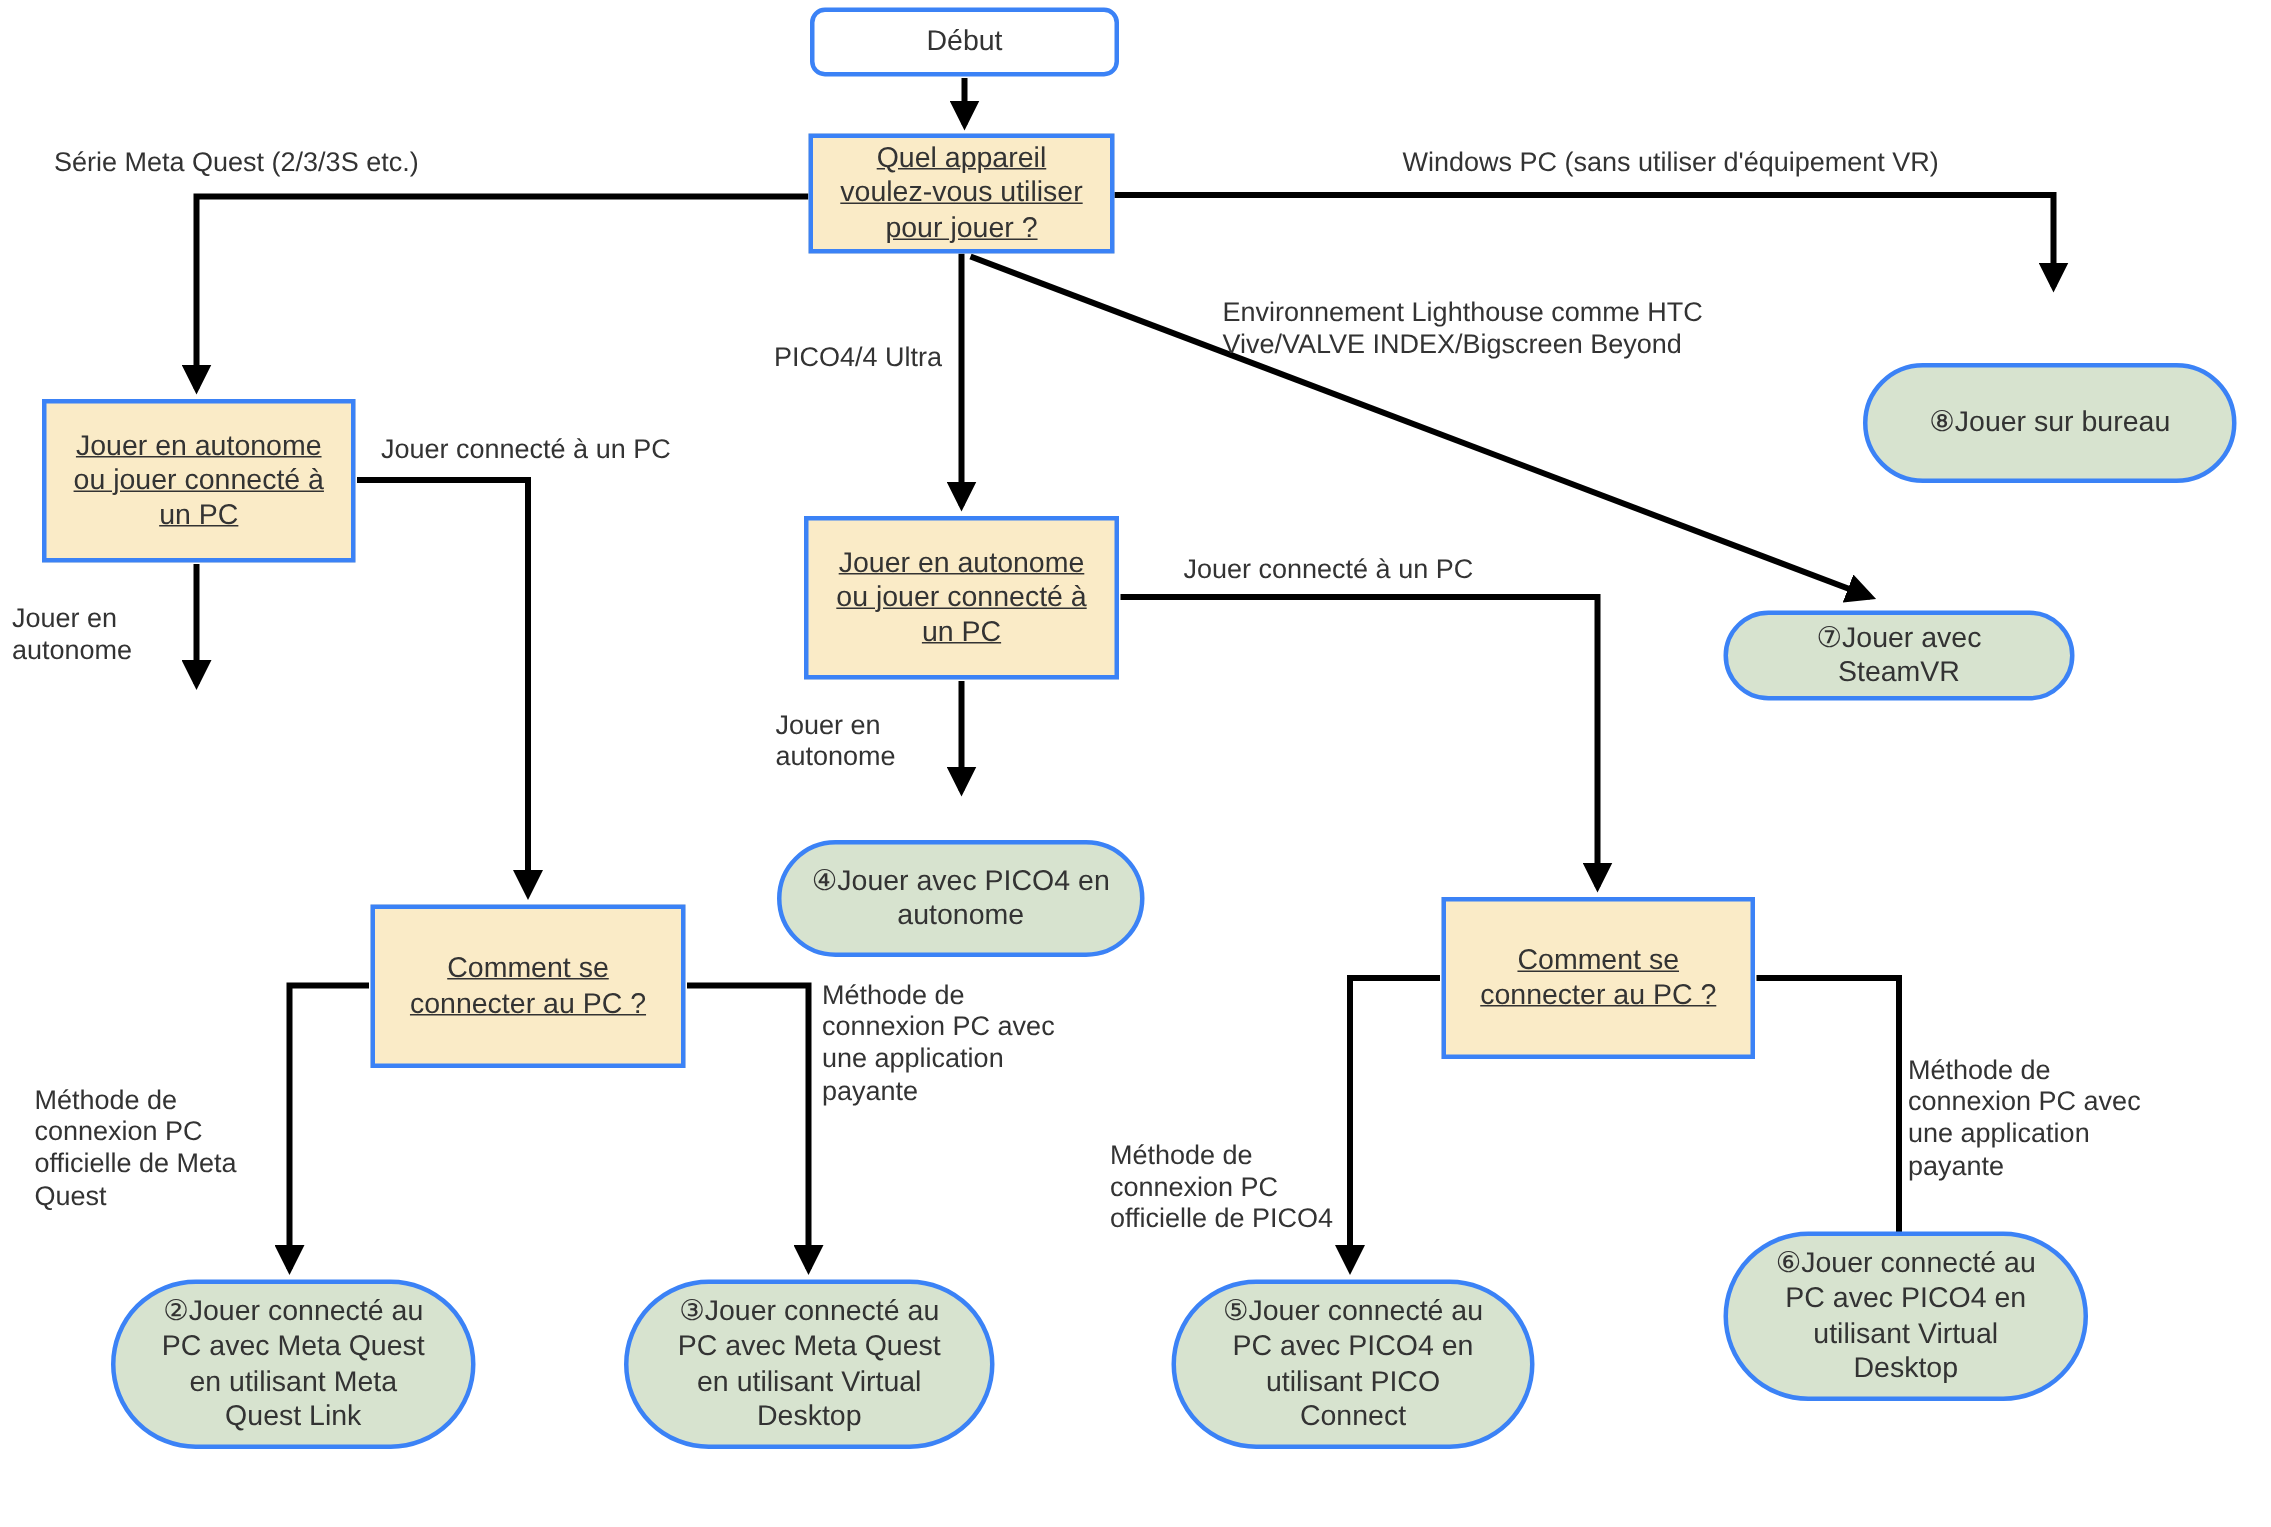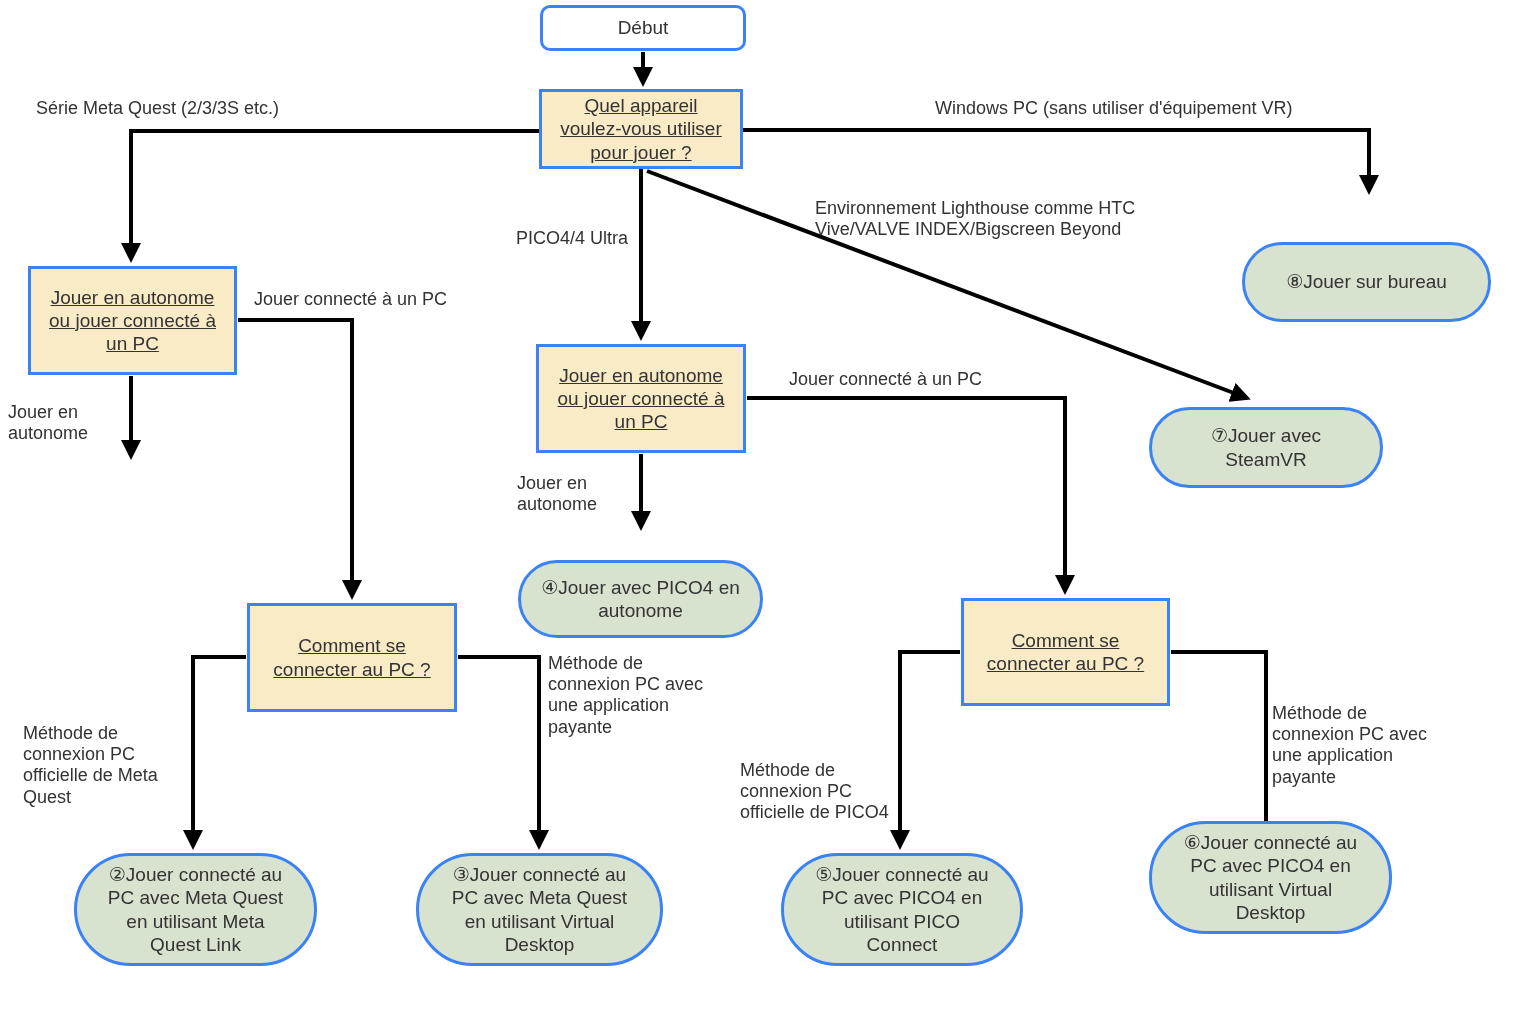--- a/index.html
+++ b/index.html
@@ -91,21 +91,21 @@
   <div class="node terminal" style="left:781px; top:853px; width:242px; height:113px;">⑤Jouer connecté au
 PC avec PICO4 en
 utilisant PICO
 Connect</div>
 
   <div class="node terminal" style="left:1149px; top:821px; width:243px; height:113px;">⑥Jouer connecté au
 PC avec PICO4 en
 utilisant Virtual
 Desktop</div>
 
-  <div class="node terminal" style="left:1149px; top:407px; width:234px; height:81px;">⑦Jouer avec
+  <div class="node terminal" style="left:1149px; top:407px; width:234px; height:60px;">⑦Jouer avec
 SteamVR</div>
 
   <div class="node terminal" style="left:1242px; top:198px; width:249px; height:80px;margin-top:44px;">⑧Jouer sur bureau</div>
 
   <div class="elabel" style="left:36px; top:98px;">Série Meta Quest (2/3/3S etc.)</div>
 
   <div class="elabel center" style="left:935px; top:98px; width:440px;">Windows PC (sans utiliser d'équipement VR)</div>
 
   <div class="elabel right" style="left:508px; top:228px; width:120px;">PICO4/4 Ultra</div>
 

